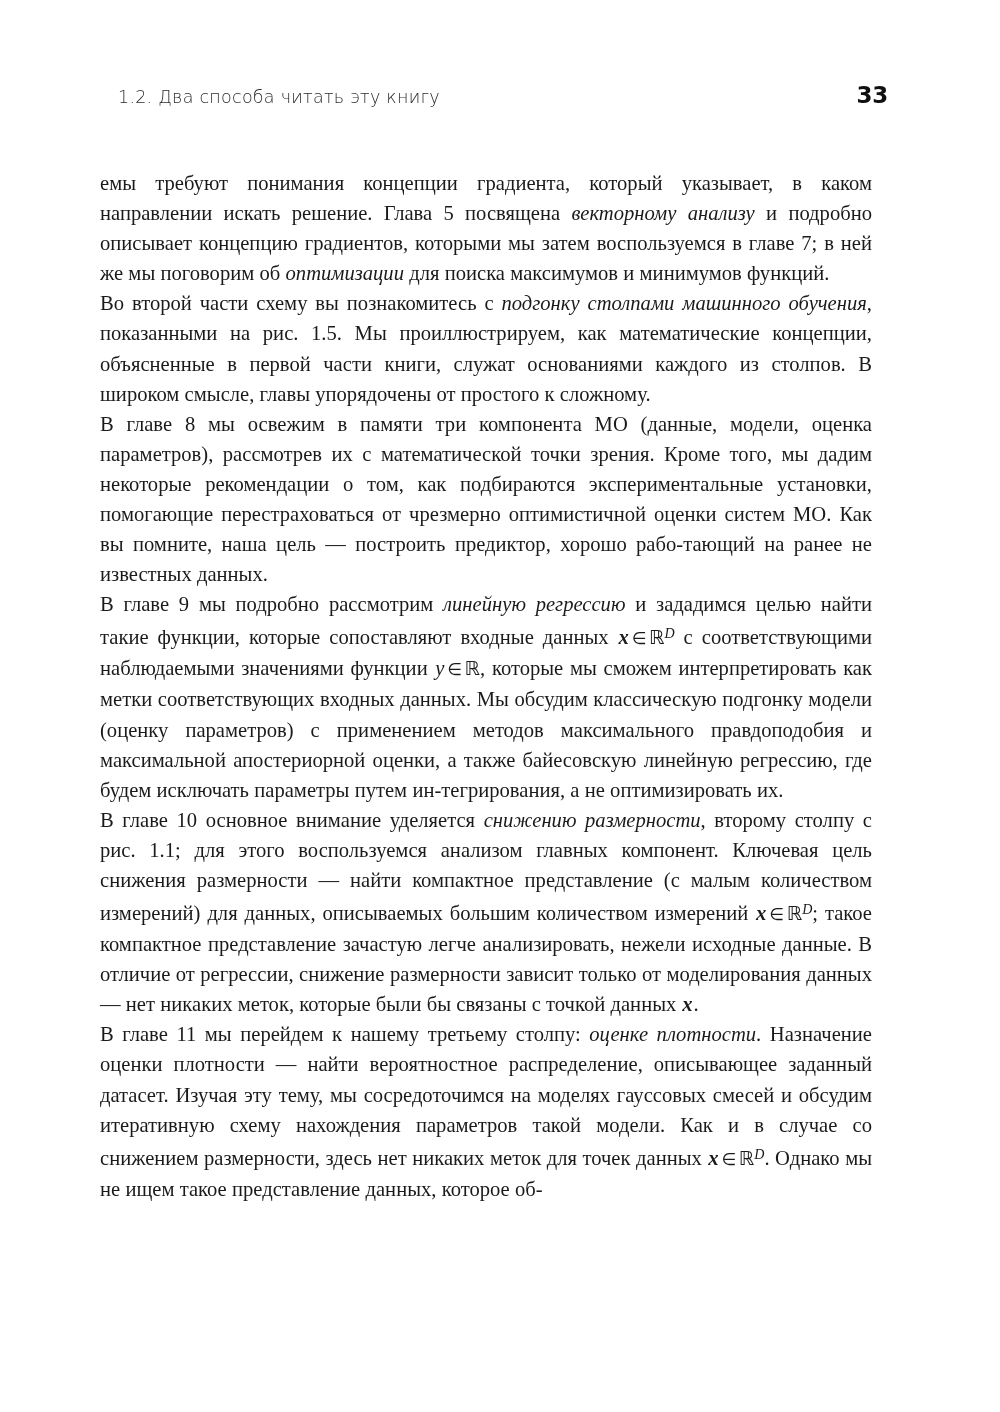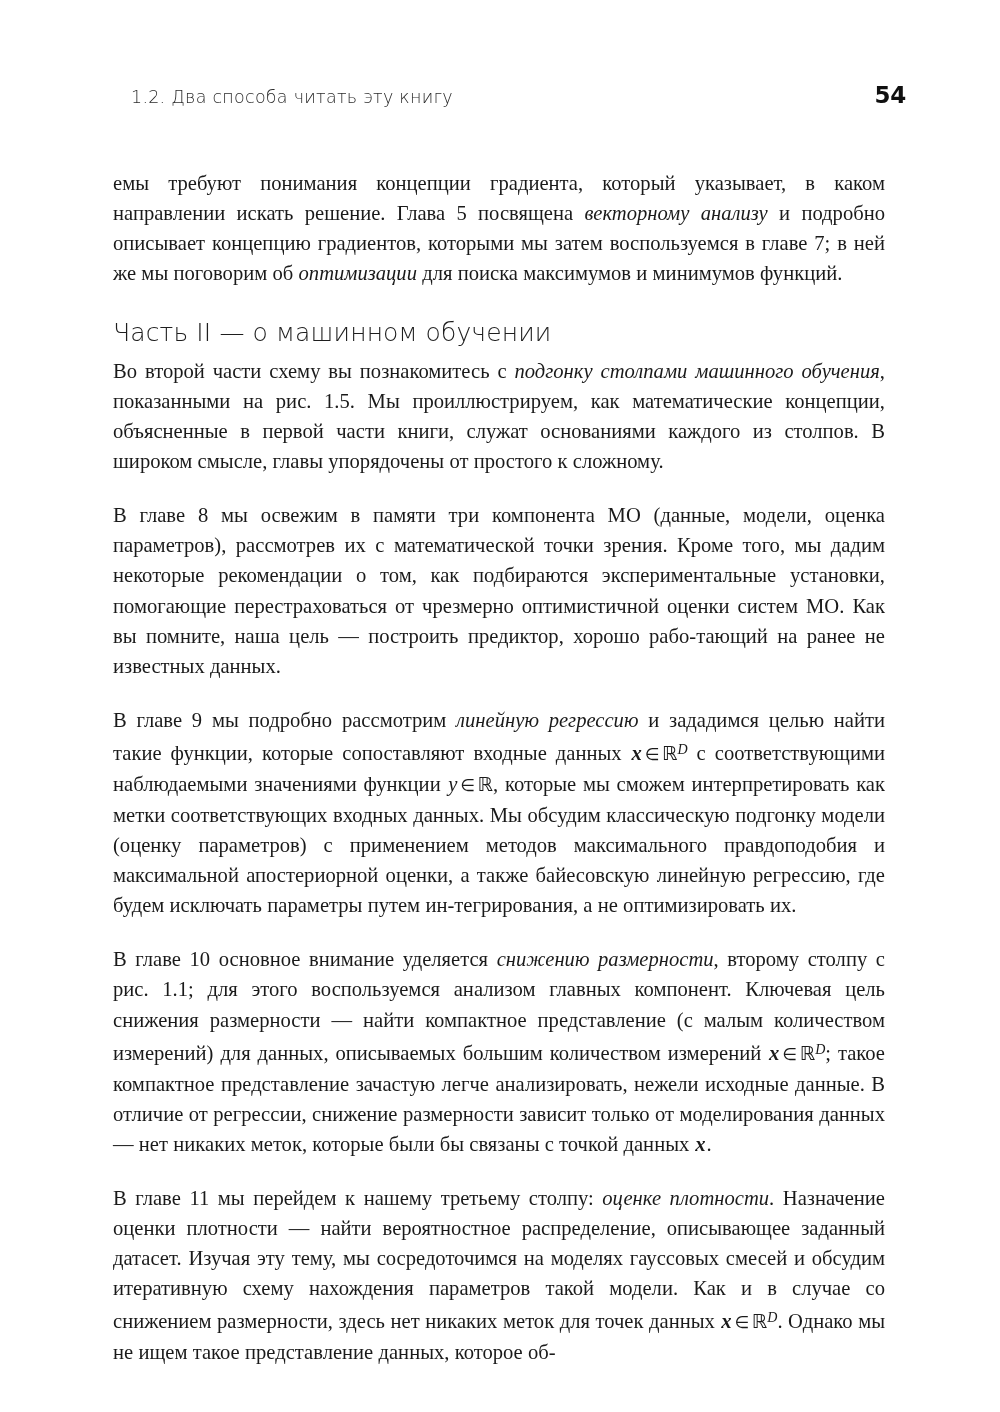--- a/index.html
+++ b/index.html
@@ -19,64 +19,63 @@
   .page {
     position: absolute;
     inset: 0;
     background: #ffffff;
   }
 
   
   .runhead {
     position: absolute;
     left: 118px;
-    right: 94px;
+    right: 112px;
     top: 82px;
     height: 34px;
     display: flex;
     align-items: baseline;
     justify-content: space-between;
-    margin-left: 13px;
   }
   .runhead-title {
     font-family: "DejaVu Sans", sans-serif;
     font-size: 17.5px;
     font-weight: 300;
     letter-spacing: 0.015em;
     color: #2b2b2b;
     white-space: nowrap;
   }
   .runhead-folio {
     font-family: "DejaVu Sans", sans-serif;
     font-size: 23px;
     font-weight: 700;
     color: #101010;
     letter-spacing: -0.01em;
   }
 
   
   .column {
     position: absolute;
-    left: 113px;
+    left: 100px;
     top: 168px;
     width: 772px;
   }
 
   p.body {
     margin: 0;
     font-size: 20.6px;
     line-height: 30.1px;
     text-align: justify;
     text-justify: inter-word;
     hyphens: manual;
     -webkit-hyphens: manual;
     word-spacing: 0.005em;
   }
   p.body + p.body {
-    margin-top: 24px;
+    margin-top: 0;
   }
 
   h2.section {
     margin: 30px 0 8px 0;
     font-family: "DejaVu Sans", sans-serif;
     font-size: 25px;
     font-weight: 300;
     letter-spacing: 0.005em;
     color: #1e1e1e;
     line-height: 1.18;
@@ -116,28 +115,27 @@
   }
   .nowrap { white-space: nowrap; }
 </style>
 </head>
 <body>
 
 <div class="page">
 
   <div class="runhead">
     <span class="runhead-title">1.2. Два способа читать эту книгу</span>
-    <span class="runhead-folio">54</span>
+    <span class="runhead-folio">33</span>
   </div>
 
   <div class="column">
 
     <p class="body"><span>емы требуют понимания концепции градиента, который указывает, в каком направлении искать решение. Глава 5 посвящена </span><em>векторному анализу</em><span> и подробно описывает концепцию градиентов, которыми мы затем воспользуемся в главе 7; в ней же мы поговорим об </span><em>оптимизации</em><span> для поиска максимумов и минимумов функций.</span></p>
 
-    <h2 class="section">Часть II — о машинном обучении</h2>
 
     <p class="body"><span>Во второй части схему вы познакомитесь с </span><em>подгонку столпами машинного обучения</em><span>, показанными на рис. 1.5. Мы проиллюстрируем, как математические концепции, объясненные в первой части книги, служат основаниями каждого из столпов. В широком смысле, главы упорядочены от простого к сложному.</span></p>
 
     <p class="body"><span>В главе 8 мы освежим в памяти три компонента МО (данные, модели, оценка параметров), рассмотрев их с математической точки зрения. Кроме того, мы дадим некоторые рекомендации о том, как подбираются экспериментальные установки, помогающие перестраховаться от чрезмерно оптимистичной оценки систем МО. Как вы помните, наша цель — построить предиктор, хорошо рабо-тающий на ранее не известных данных.</span></p>
 
     <p class="body"><span>В главе 9 мы подробно рассмотрим </span><em>линейную регрессию</em><span> и зададимся целью найти такие функции, которые сопоставляют входные данных </span><span class="nowrap"><span class="mvar">x</span><span class="mrel">∈</span><span class="bb">ℝ</span><span class="sup">D</span></span><span> с соответствующими наблюдаемыми значениями функции </span><span class="nowrap"><span class="mvar-plain">y</span><span class="mrel">∈</span><span class="bb">ℝ</span></span><span>, которые мы сможем интерпретировать как метки соответствующих входных данных. Мы обсудим классическую подгонку модели (оценку параметров) с применением методов максимального правдоподобия и максимальной апостериорной оценки, а также байесовскую линейную регрессию, где будем исключать параметры путем ин-тегрирования, а не оптимизировать их.</span></p>
 
     <p class="body"><span>В главе 10 основное внимание уделяется </span><em>снижению размерности</em><span>, второму столпу с рис. 1.1; для этого воспользуемся анализом главных компонент. Ключевая цель снижения размерности — найти компактное представление (с малым количеством измерений) для данных, описываемых большим количеством измерений </span><span class="nowrap"><span class="mvar">x</span><span class="mrel">∈</span><span class="bb">ℝ</span><span class="sup">D</span></span><span>; такое компактное представление зачастую легче анализировать, нежели исходные данные. В отличие от регрессии, снижение размерности зависит только от моделирования данных — нет никаких меток, которые были бы связаны с точкой данных </span><span class="mvar">x</span><span>.</span></p>
 
     <p class="body"><span>В главе 11 мы перейдем к нашему третьему столпу: </span><em>оценке плотности</em><span>. Назначение оценки плотности — найти вероятностное распределение, описывающее заданный датасет. Изучая эту тему, мы сосредоточимся на моделях гауссовых смесей и обсудим итеративную схему нахождения параметров такой модели. Как и в случае со снижением размерности, здесь нет никаких меток для точек данных </span><span class="nowrap"><span class="mvar">x</span><span class="mrel">∈</span><span class="bb">ℝ</span><span class="sup">D</span></span><span>. Однако мы не ищем такое представление данных, которое об-</span></p>

